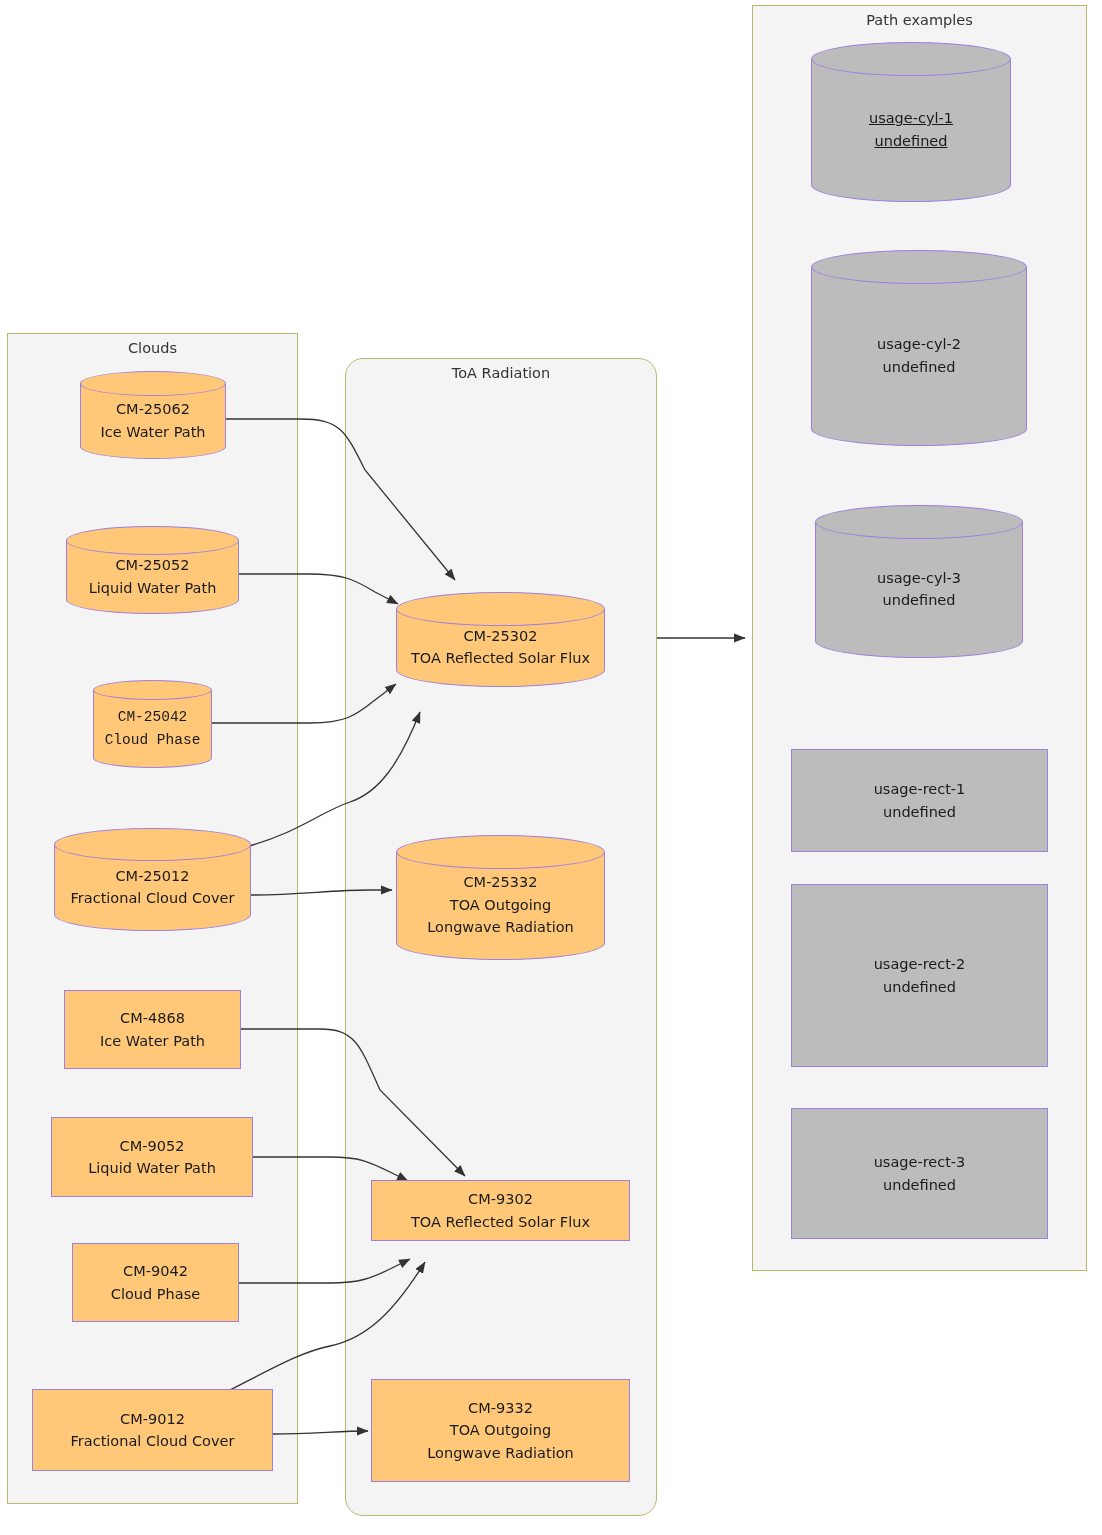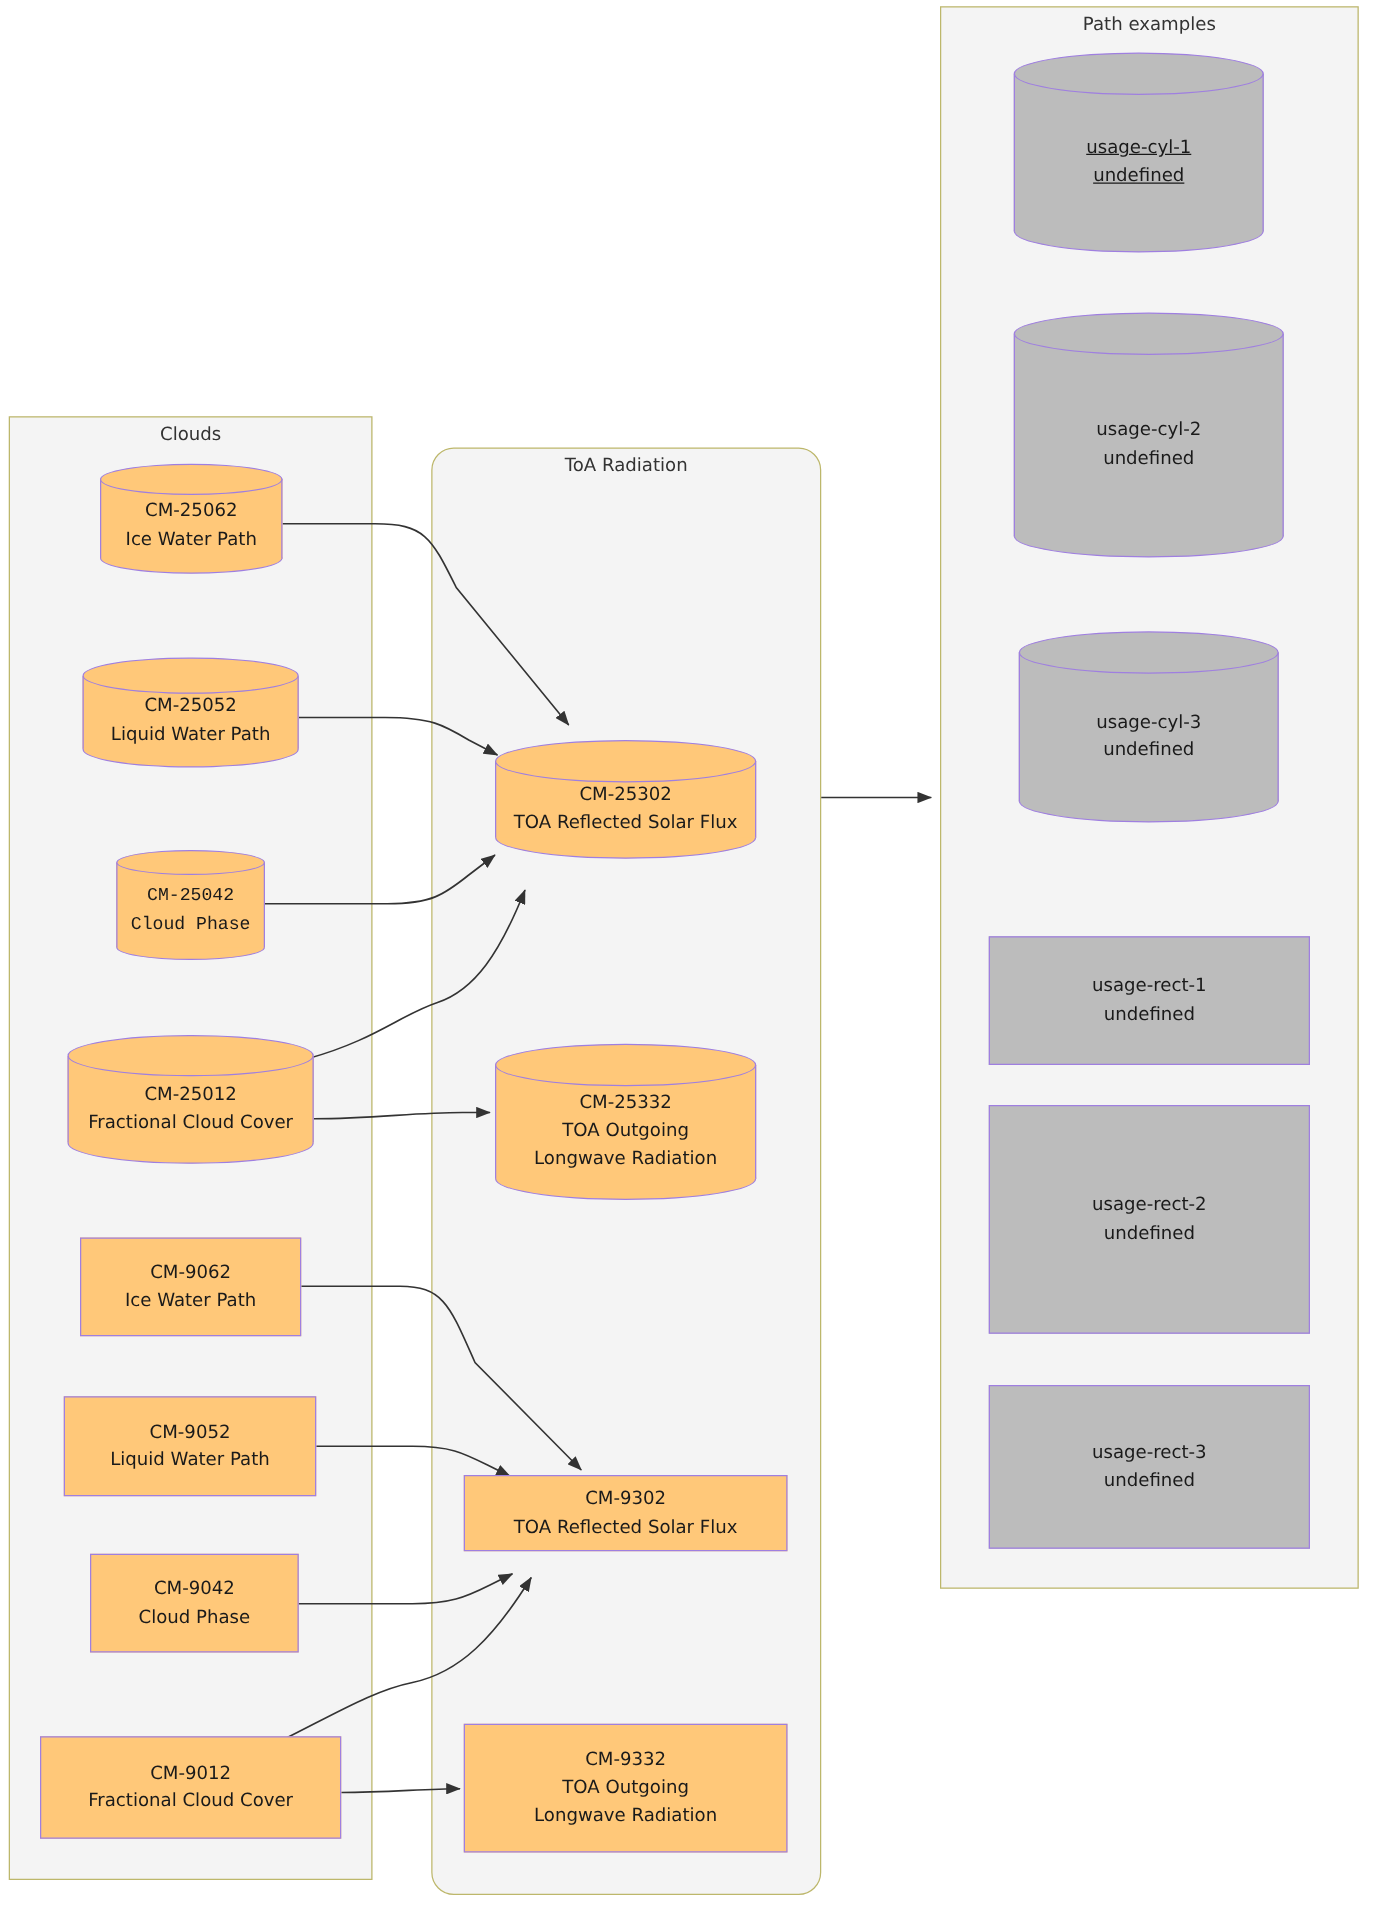--- a/index.html
+++ b/index.html
@@ -173,21 +173,21 @@
         <div class="cyl-bottom" style="top: 69.51px; height: 33.49px;"></div>
         <div class="cyl-body" style="top: 16.745px; height: 69.51px;"></div>
         <div class="cyl-top" style="top: 0px; height: 33.49px;"></div>
         <div class="lines">
           <div>CM-25012</div>
           <div>Fractional Cloud Cover</div>
         </div>
       </div>
       <div class="node rect" style="left: 64px; top: 990px; width: 177px; height: 79px;">
         <div class="lines">
-          <div>CM-9062</div>
+          <div>CM-4868</div>
           <div>Ice Water Path</div>
         </div>
       </div>
       <div class="node rect" style="left: 51px; top: 1117px; width: 202px; height: 80px;">
         <div class="lines">
           <div>CM-9052</div>
           <div>Liquid Water Path</div>
         </div>
       </div>
       <div class="node rect" style="left: 72px; top: 1243px; width: 167px; height: 79px;">

